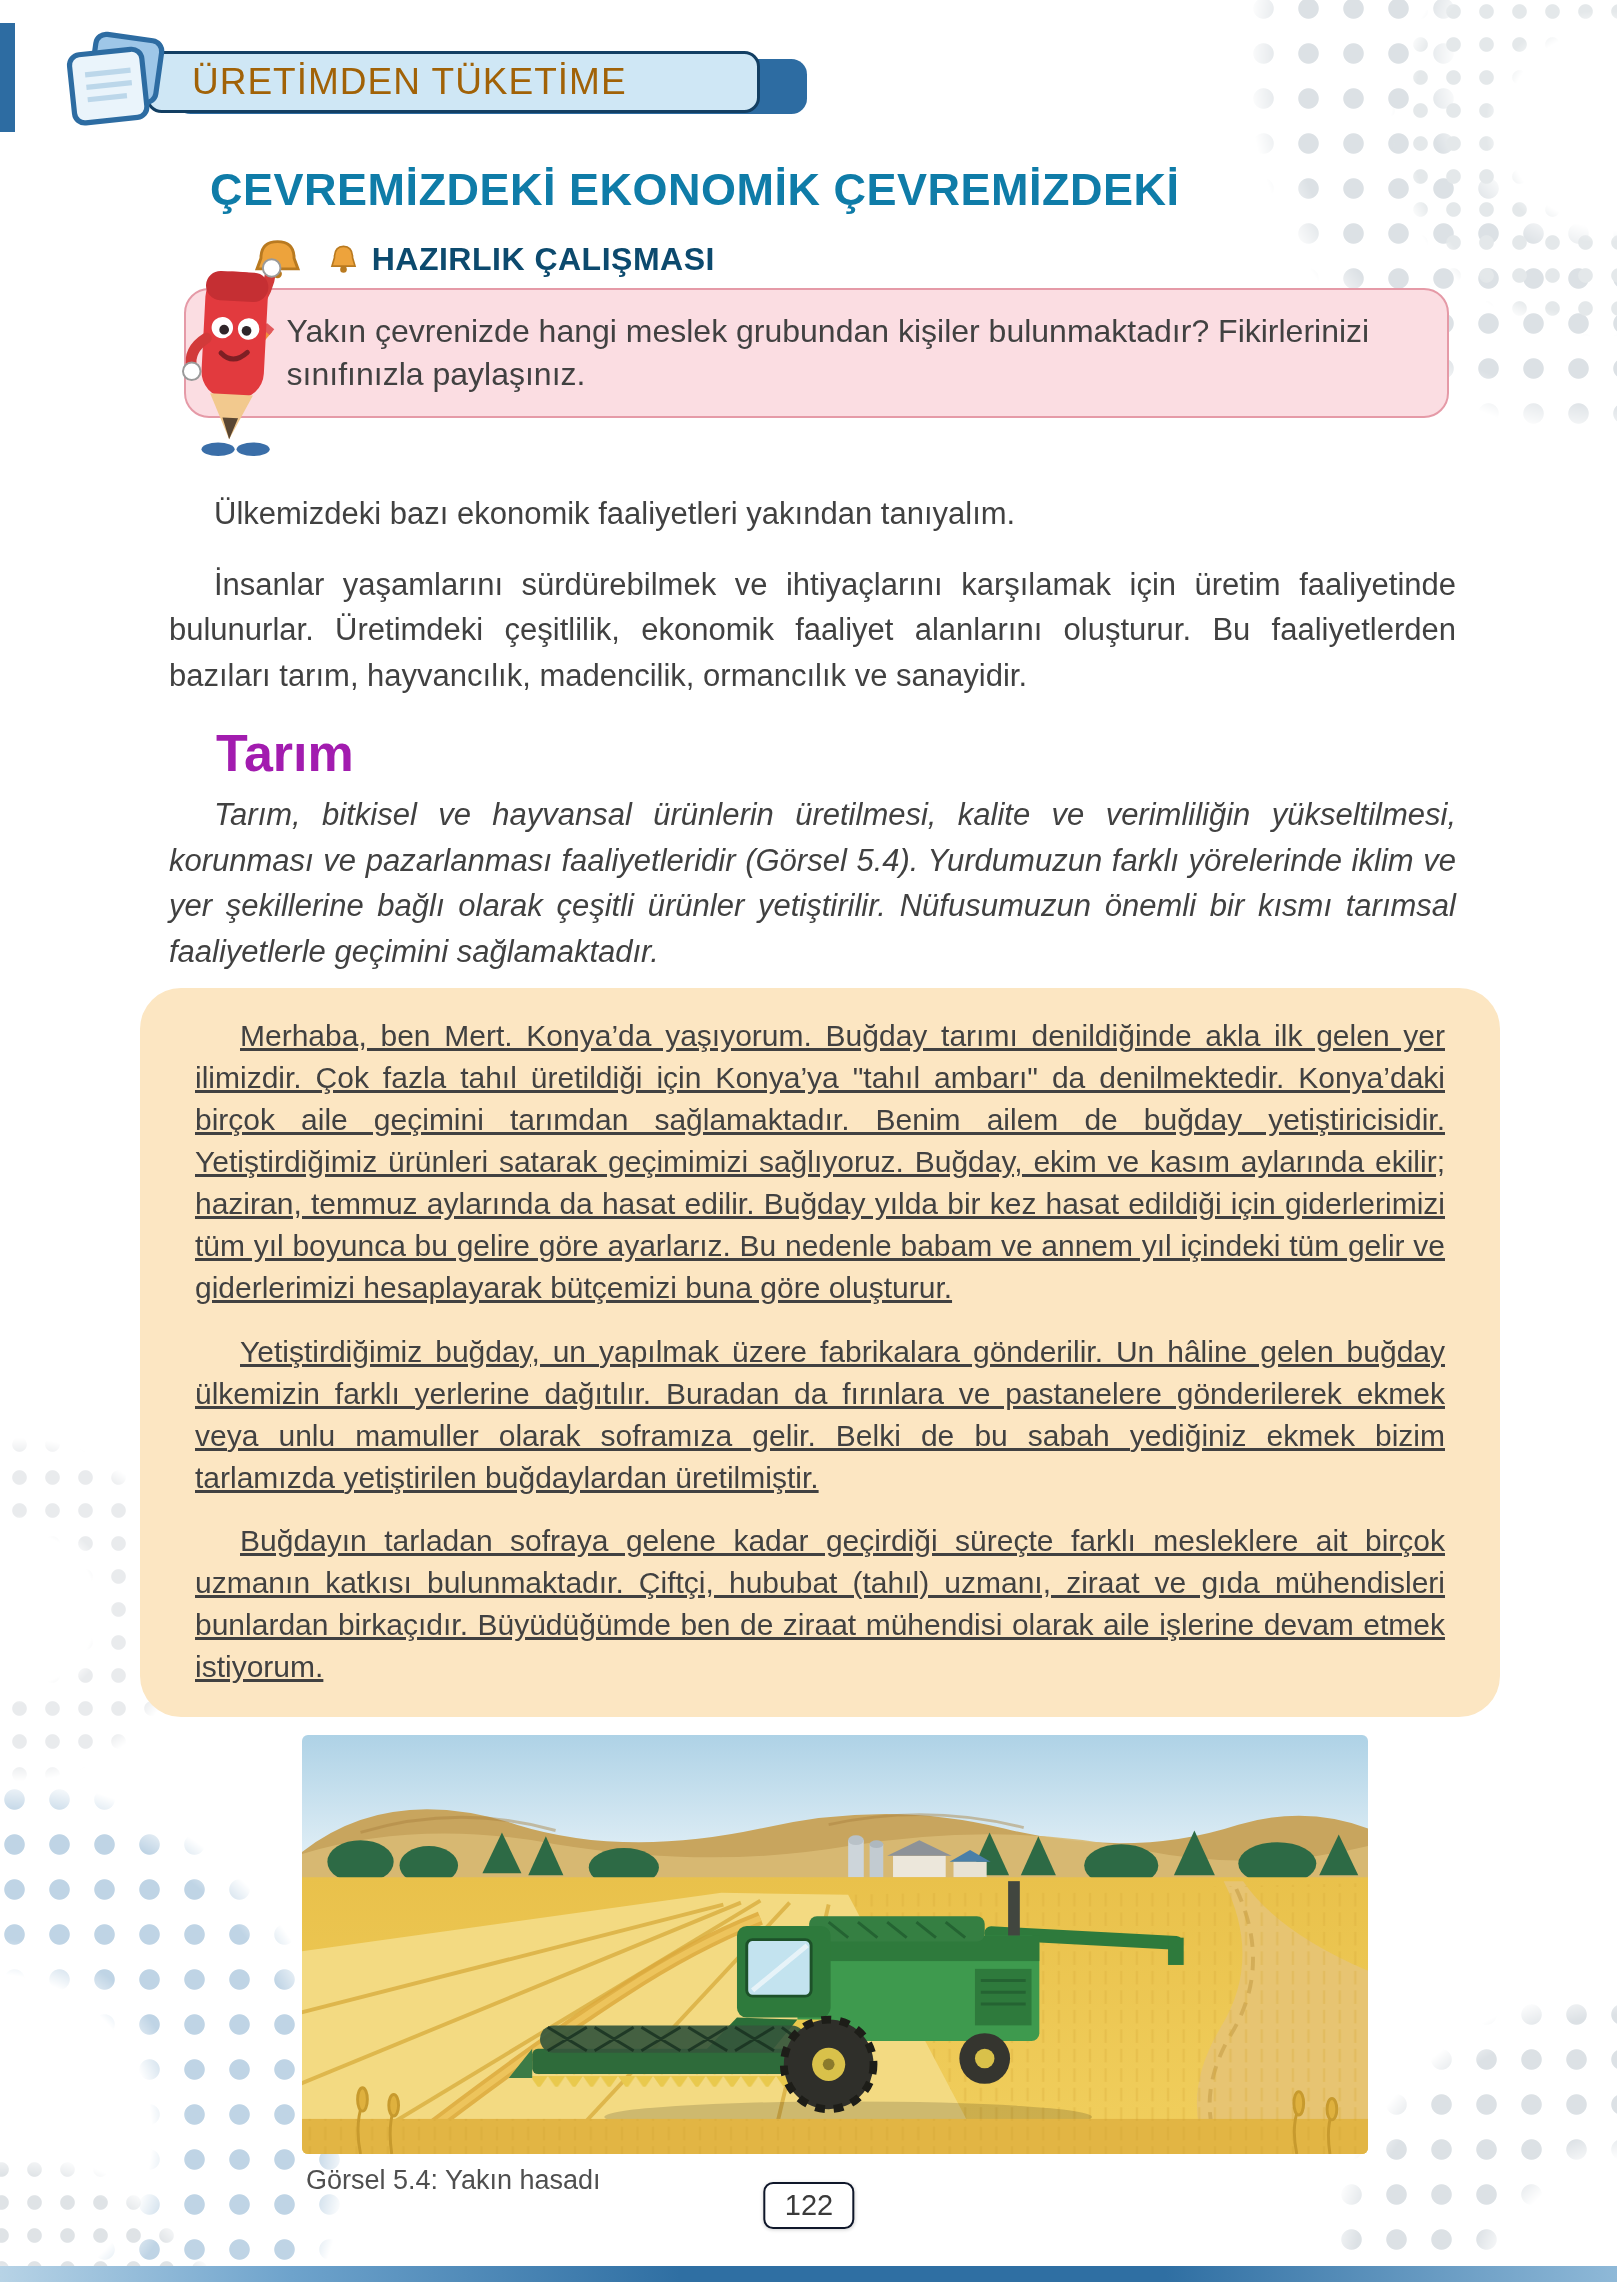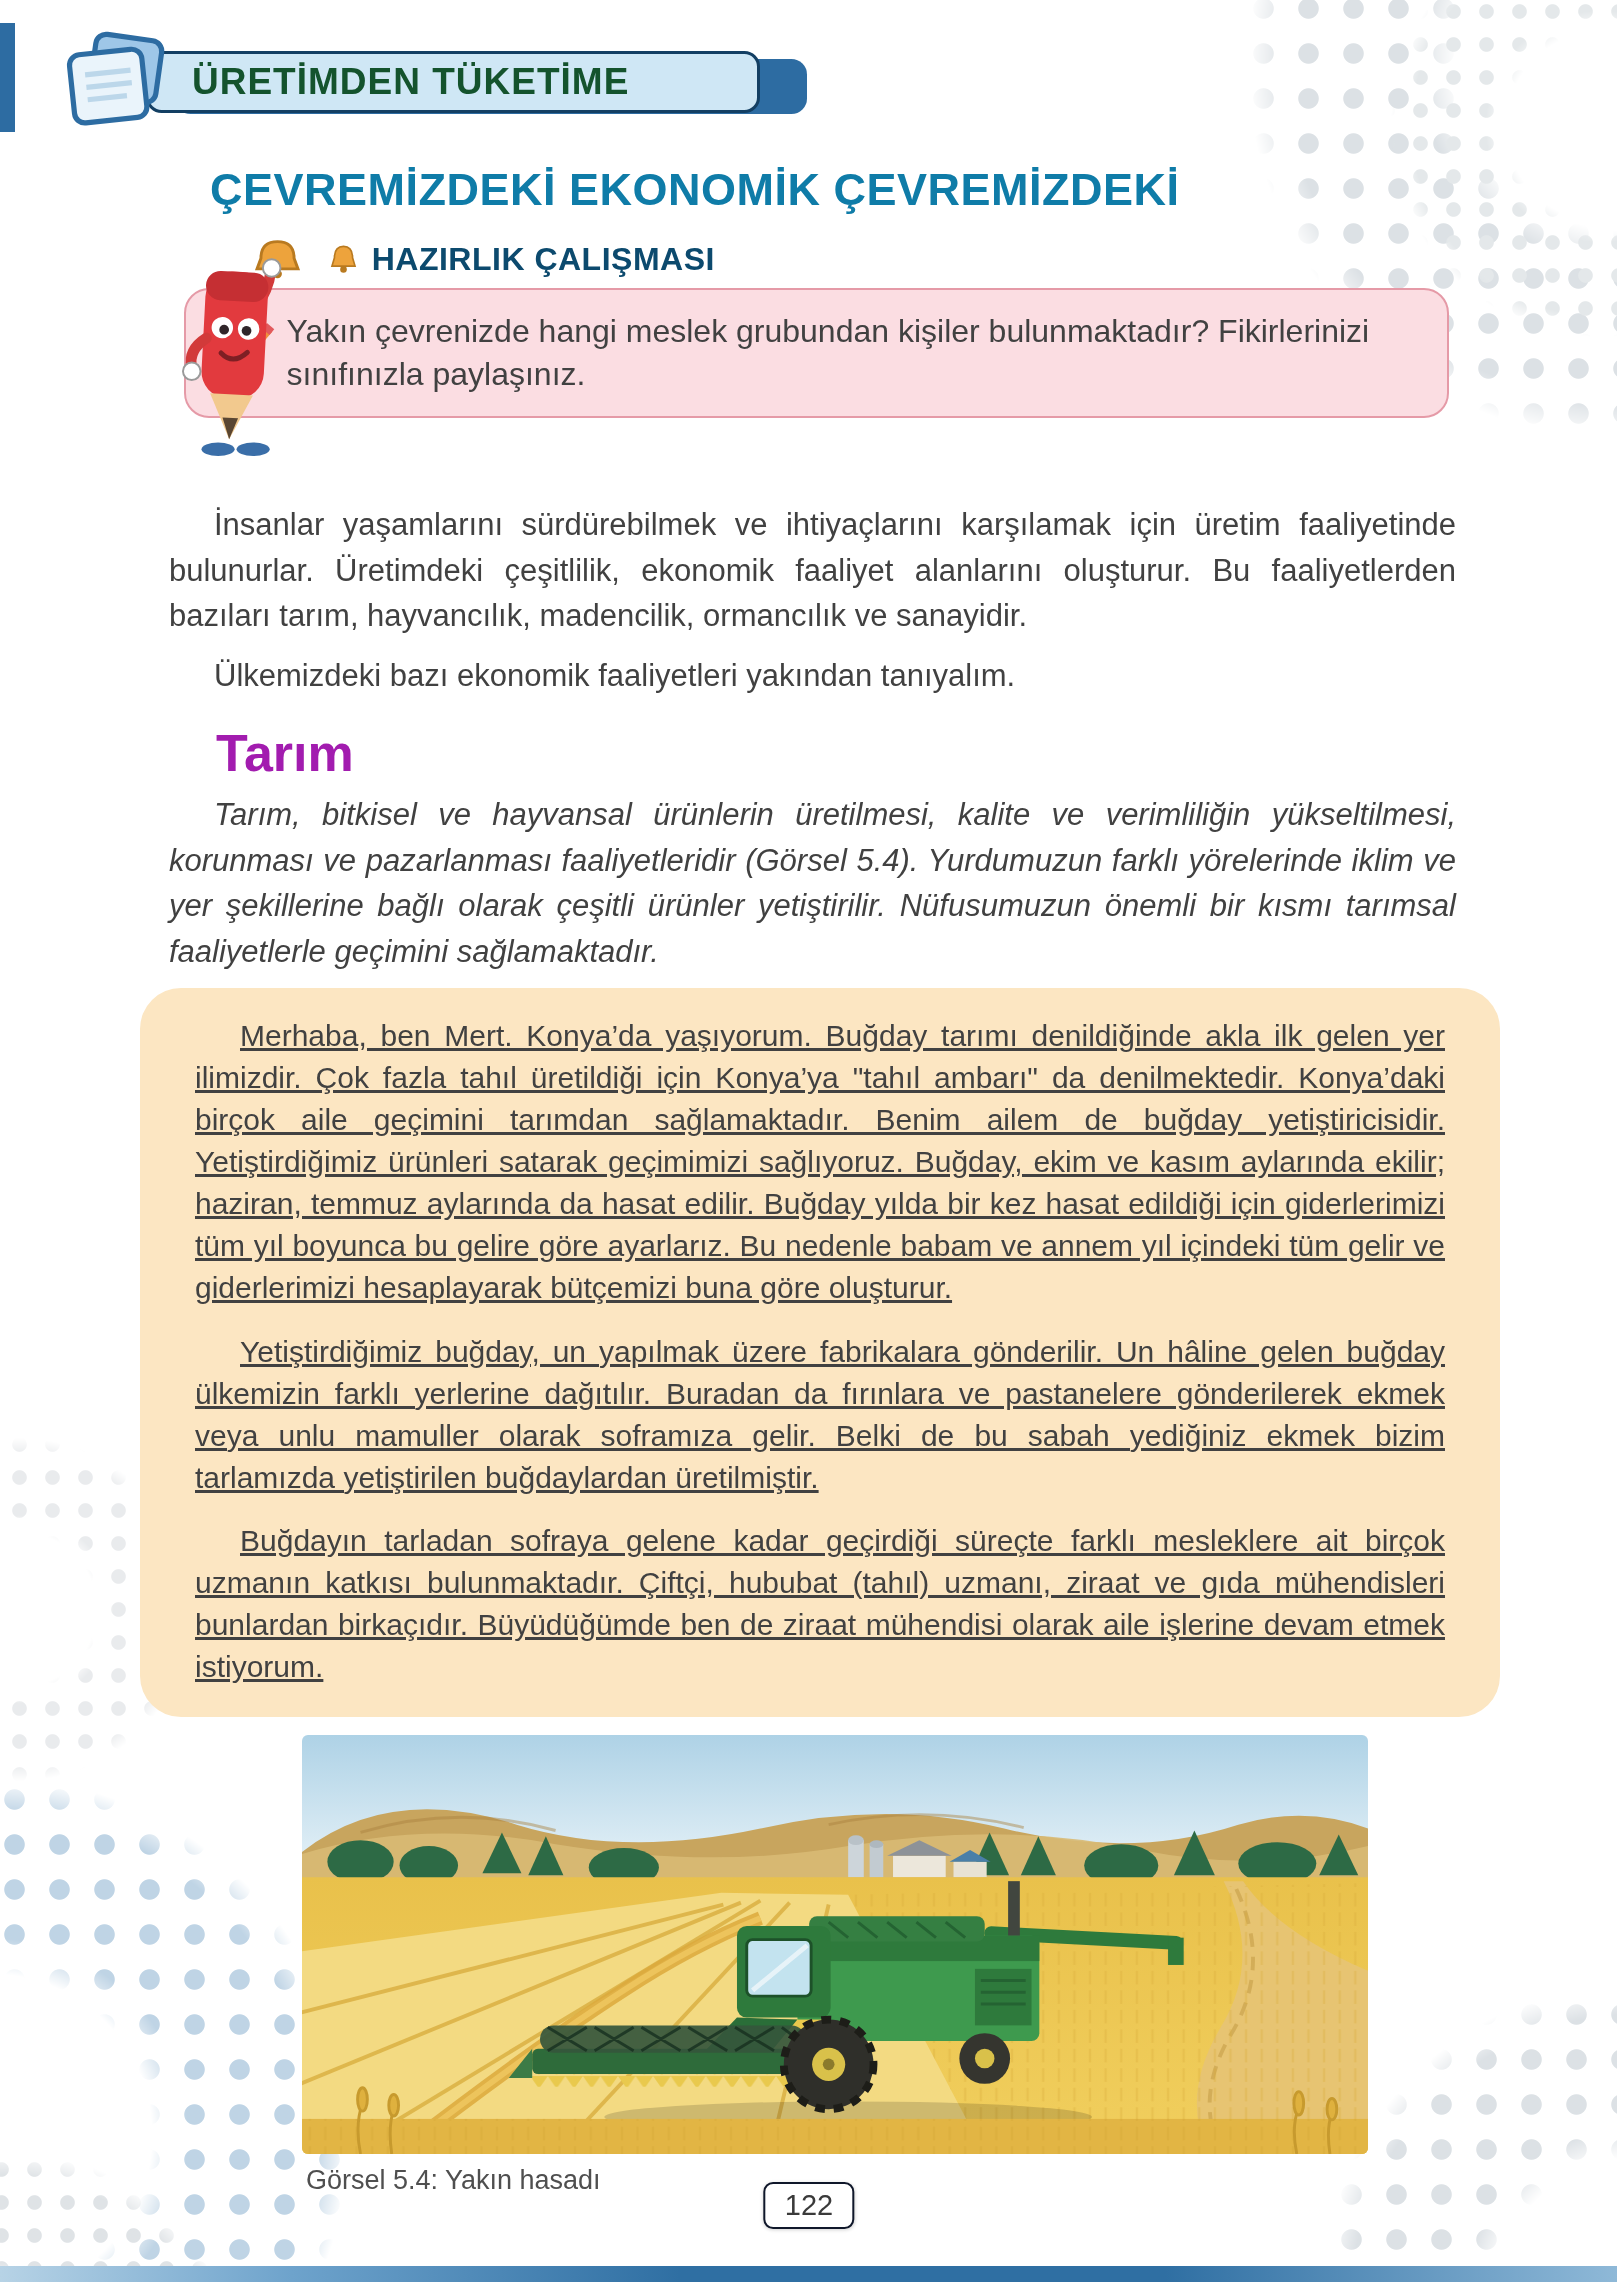--- a/index.html
+++ b/index.html
@@ -28,21 +28,21 @@
 
   
   .left-accent{position:absolute;left:0;top:23.4px;width:14.6px;height:109px;background:#2d6ca2;z-index:3;}
   .unit-header{position:absolute;left:146px;top:51px;width:878px;height:88px;z-index:3;}
   .banner-tail{position:absolute;left:29px;top:7.8px;width:632px;height:55px;background:#2d6ca2;border-radius:15.6px;}
   .banner{
     position:absolute;left:0;top:0;width:614px;height:62px;box-sizing:border-box;
     background:#cfe7f5;border:3.9px solid #133f63;border-radius:15.6px;
     display:flex;align-items:center;padding-left:43px;
   }
-  .banner span{font-size:37px;font-weight:bold;color:#14532d;letter-spacing:1px;}
+  .banner span{font-size:37px;font-weight:normal;color:#a16207;letter-spacing:1px;}
   .book-icon{position:absolute;left:59px;top:29px;width:115px;height:109px;z-index:4;}
 
   
   .content{position:absolute;left:169px;top:164px;width:1287px;z-index:2;}
   h1.page-title{margin:0 0 0 41px;font-size:45px;line-height:1.15;font-weight:bold;color:#0f7ca8;letter-spacing:0.5px;}
 
   .prep{position:relative;height:246px;margin-top:15.6px;}
   .mascot{position:absolute;left:5.9px;top:-3.9px;width:129px;height:230px;z-index:2;}
   .prep-label-row{position:absolute;left:158px;top:9.8px;display:flex;align-items:center;gap:11.7px;}
   .prep-label{font-size:32px;font-weight:bold;color:#0c4a6e;letter-spacing:0.5px;}
@@ -149,22 +149,22 @@
             <rect x="20" y="4" width="9" height="28" fill="#f08f3c"></rect>
             <rect x="20" y="1" width="9" height="7" fill="#e2595c"></rect>
             <polygon points="20,32 29,32 24.5,45" fill="#f6d7a8"></polygon>
             <polygon points="22.5,38.5 26.5,38.5 24.5,45" fill="#5c4632"></polygon>
           </g>
         </svg>
         <p class="prep-question">Yakın çevrenizde hangi meslek grubundan kişiler bulunmaktadır? Fikirlerinizi sınıfınızla paylaşınız.</p>
       </div>
     </div>
 
+    <p class="body second">Ülkemizdeki bazı ekonomik faaliyetleri yakından tanıyalım.</p>
     <p class="body">İnsanlar yaşamlarını sürdürebilmek ve ihtiyaçlarını karşılamak için üretim faaliyetinde bulunurlar. Üretimdeki çeşitlilik, ekonomik faaliyet alanlarını oluşturur. Bu faaliyetlerden bazıları tarım, hayvancılık, madencilik, ormancılık ve sanayidir.</p>
-    <p class="body second">Ülkemizdeki bazı ekonomik faaliyetleri yakından tanıyalım.</p>
 
     <h2 class="section-heading">Tarım</h2>
     <p class="body section">Tarım, bitkisel ve hayvansal ürünlerin üretilmesi, kalite ve verimliliğin yükseltilmesi, korunması ve pazarlanması faaliyetleridir (Görsel 5.4). Yurdumuzun farklı yörelerinde iklim ve yer şekillerine bağlı olarak çeşitli ürünler yetiştirilir. Nüfusumuzun önemli bir kısmı tarımsal faaliyetlerle geçimini sağlamaktadır.</p>
 
     <div class="story-box">
       <p>Merhaba, ben Mert. Konya’da yaşıyorum. Buğday tarımı denildiğinde akla ilk gelen yer ilimizdir. Çok fazla tahıl üretildiği için Konya’ya "tahıl ambarı" da denilmektedir. Konya’daki birçok aile geçimini tarımdan sağlamaktadır. Benim ailem de buğday yetiştiricisidir. Yetiştirdiğimiz ürünleri satarak geçimimizi sağlıyoruz. Buğday, ekim ve kasım aylarında ekilir; haziran, temmuz aylarında da hasat edilir. Buğday yılda bir kez hasat edildiği için giderlerimizi tüm yıl boyunca bu gelire göre ayarlarız. Bu nedenle babam ve annem yıl içindeki tüm gelir ve giderlerimizi hesaplayarak bütçemizi buna göre oluşturur.</p>
       <p>Yetiştirdiğimiz buğday, un yapılmak üzere fabrikalara gönderilir. Un hâline gelen buğday ülkemizin farklı yerlerine dağıtılır. Buradan da fırınlara ve pastanelere gönderilerek ekmek veya unlu mamuller olarak soframıza gelir. Belki de bu sabah yediğiniz ekmek bizim tarlamızda yetiştirilen buğdaylardan üretilmiştir.</p>
       <p>Buğdayın tarladan sofraya gelene kadar geçirdiği süreçte farklı mesleklere ait birçok uzmanın katkısı bulunmaktadır. Çiftçi, hububat (tahıl) uzmanı, ziraat ve gıda mühendisleri bunlardan birkaçıdır. Büyüdüğümde ben de ziraat mühendisi olarak aile işlerine devam etmek istiyorum.</p>
     </div>
 

